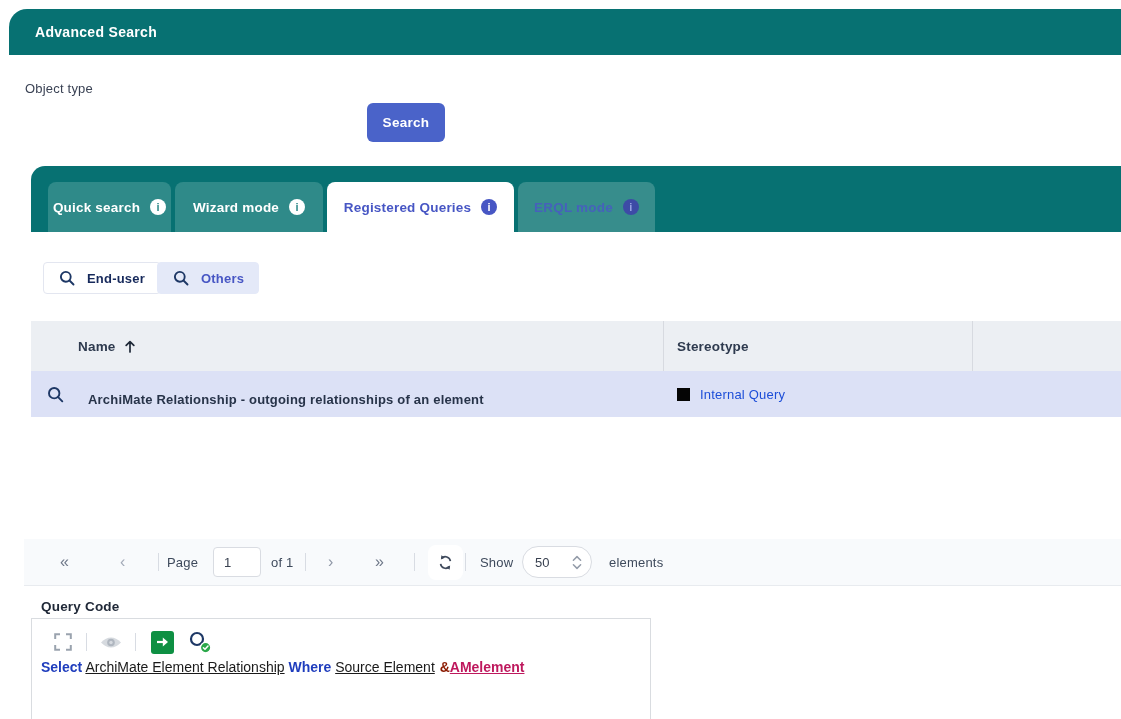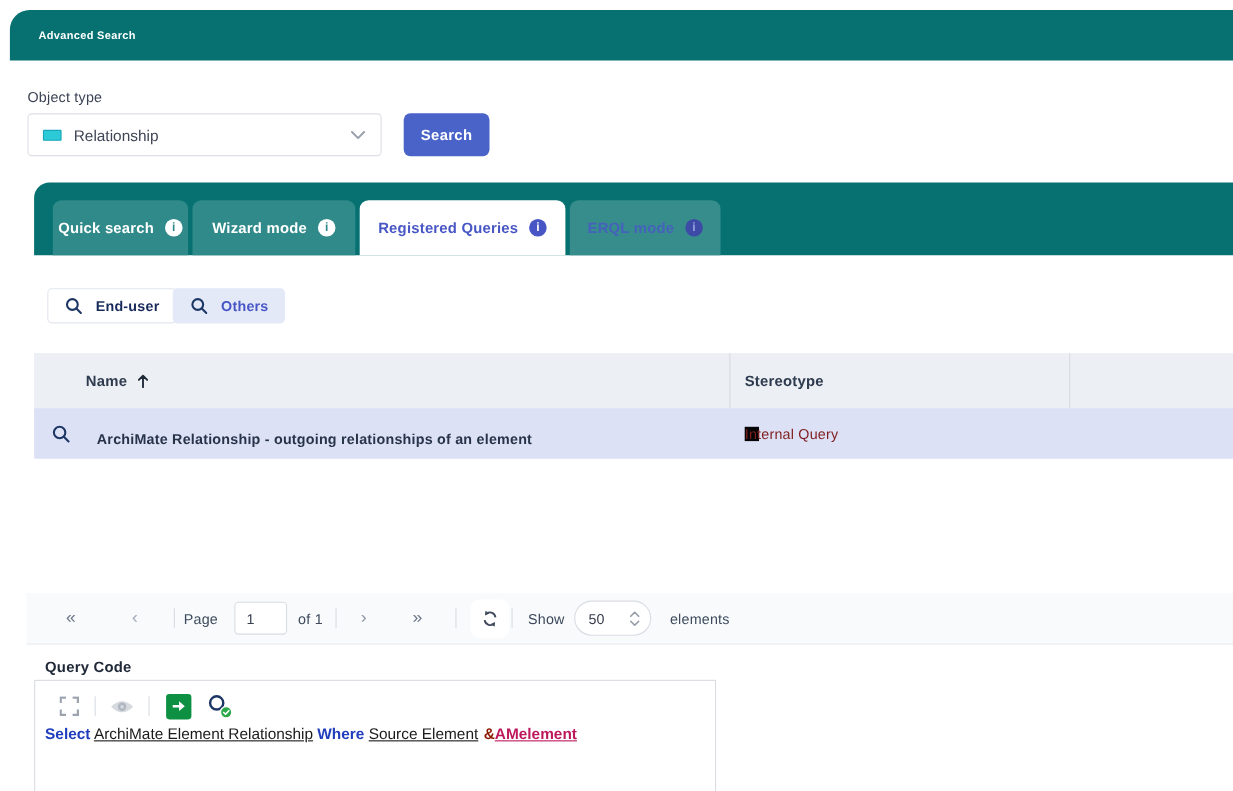--- a/index.html
+++ b/index.html
@@ -3,21 +3,21 @@
 <meta charset="utf-8">
 <style>
   html,body{margin:0;padding:0;background:#fff;}
   #screen{position:relative;width:1121px;height:719px;overflow:hidden;background:#fff;
           font-family:"Liberation Sans",sans-serif;}
   .abs{position:absolute;}
 
   
   .top-header{left:9px;top:9px;width:1112px;height:46px;background:#077172;
               border-top-left-radius:18px;display:flex;align-items:center;}
-  .top-header .title{margin-left:26px;color:#fff;font-weight:700;font-size:10px;letter-spacing:.3px;}
+  .top-header .title{margin-left:26px;color:#fff;font-weight:700;font-size:14px;letter-spacing:.3px;}
 
   
   .obj-label{left:25px;top:81px;font-size:13px;color:#3A4254;font-weight:500;letter-spacing:.2px;}
   .dropdown{left:25px;top:103px;width:322px;height:39px;background:#fff;border:1px solid #DDDFE5;
             border-radius:4px;display:flex;align-items:center;box-sizing:border-box;cursor:pointer;}
   .rel-icon{width:15px;height:8px;background:#2CC9D6;border:1px solid #18A7BA;margin-left:13px;border-radius:1px;}
   .dd-text{margin-left:11px;font-size:14px;color:#3F4555;}
   .dd-chevron{margin-left:auto;margin-right:14px;display:flex;}
   .search-btn{left:367px;top:103px;width:78px;height:39px;background:#4A63C9;border-radius:6px;color:#fff;
               font-weight:700;font-size:13.5px;display:flex;align-items:center;justify-content:center;
@@ -51,22 +51,22 @@
   .tbl-head .hname{position:absolute;left:47px;top:0;height:50px;display:flex;align-items:center;gap:9px;
                    font-size:13.5px;font-weight:700;color:#2E3A4E;letter-spacing:.2px;}
   .tbl-head .hstereo{position:absolute;left:646px;top:0;height:50px;display:flex;align-items:center;
                      font-size:13.5px;font-weight:700;color:#2E3A4E;letter-spacing:.2px;}
   .col-sep{position:absolute;top:0;width:1px;height:50px;background:#D7DAE0;}
   .tbl-row{left:31px;top:371px;width:1090px;height:46px;background:#DCE1F6;cursor:pointer;}
   .tbl-row .ricn{position:absolute;left:16px;top:15px;display:flex;}
   .tbl-row .rname{position:absolute;left:57px;top:0;height:57px;display:flex;align-items:center;
                   font-size:13px;font-weight:600;color:#273349;letter-spacing:.2px;}
   .tbl-row .ssq{position:absolute;left:646px;top:17px;width:13px;height:13px;background:#050505;}
-  .tbl-row .rstereo{position:absolute;left:646px;top:0;height:46px;display:flex;align-items:center;
-                    font-size:13px;color:#7f1d1d;letter-spacing:.2px;}
+  .tbl-row .rstereo{position:absolute;left:669px;top:0;height:46px;display:flex;align-items:center;
+                    font-size:13px;color:#1d4ed8;letter-spacing:.2px;}
 
   
   .pager{left:24px;top:539px;width:1097px;height:46px;background:#F8FAFC;border-bottom:1px solid #E8EBEF;}
   .pgi{position:absolute;top:0;height:100%;display:flex;align-items:center;color:#3E4A5C;font-size:13px;letter-spacing:.2px;}
   .pgi.nav{font-size:16px;cursor:pointer;}
   .psep{position:absolute;top:14px;width:1px;height:18px;background:#D8DCE3;}
   .page-input{position:absolute;left:189px;top:8px;width:36px;height:28px;border:1px solid #D9DCE2;border-radius:4px;
               background:#fff;font-size:13px;color:#394150;padding:0 0 0 10px;font-family:"Liberation Sans",sans-serif;}
   .refresh-btn{position:absolute;left:404px;top:6px;width:35px;height:35px;background:#fff;border:none;border-radius:8px;
                display:flex;align-items:center;justify-content:center;cursor:pointer;}
@@ -92,29 +92,20 @@
 </head>
 <body>
 
 <div id="screen">
 
   <div class="abs top-header">
     <div class="title">Advanced Search</div>
   </div>
 
   <div class="abs obj-label">Object type</div>
-  <div class="abs dropdown">
-    <span class="rel-icon"></span>
-    <span class="dd-text">Relationship</span>
-    <span class="dd-chevron">
-      <svg width="13" height="8" viewBox="0 0 13 8">
-          <path d="M1 1 L6.5 6.6 L12 1" fill="none" stroke="#99A1AD" stroke-width="1.8" stroke-linecap="round" stroke-linejoin="round"></path>
-        </svg>
-    </span>
-  </div>
   <button class="abs search-btn">Search</button>
 
   <div class="abs tab-bar">
     <div class="tab t0">
       <span>Quick search</span>
       <span class="info-badge">i</span>
     </div>
     <div class="tab t1">
       <span>Wizard mode</span>
       <span class="info-badge">i</span>

